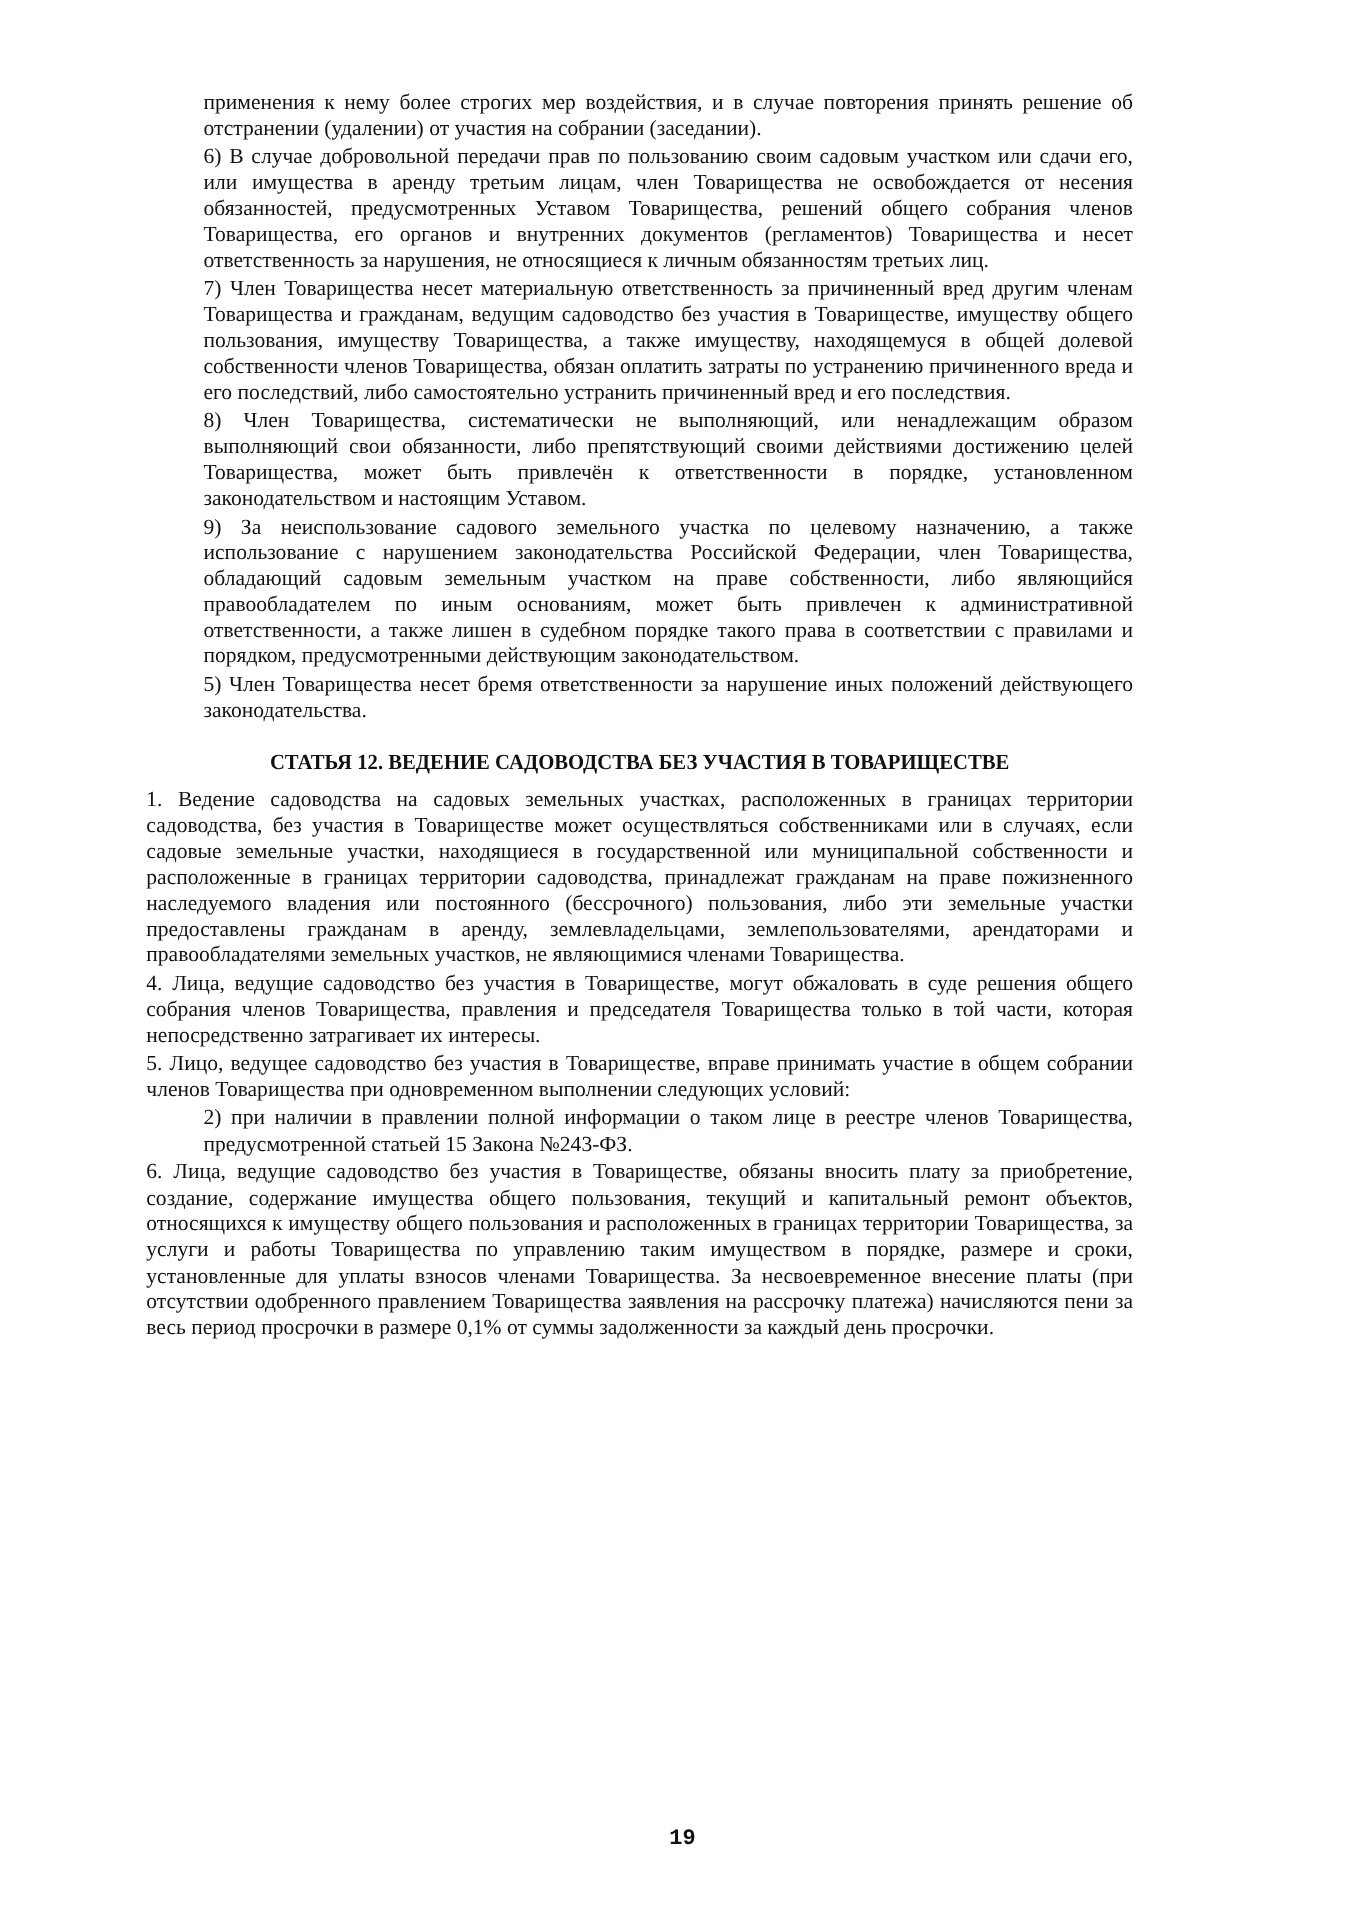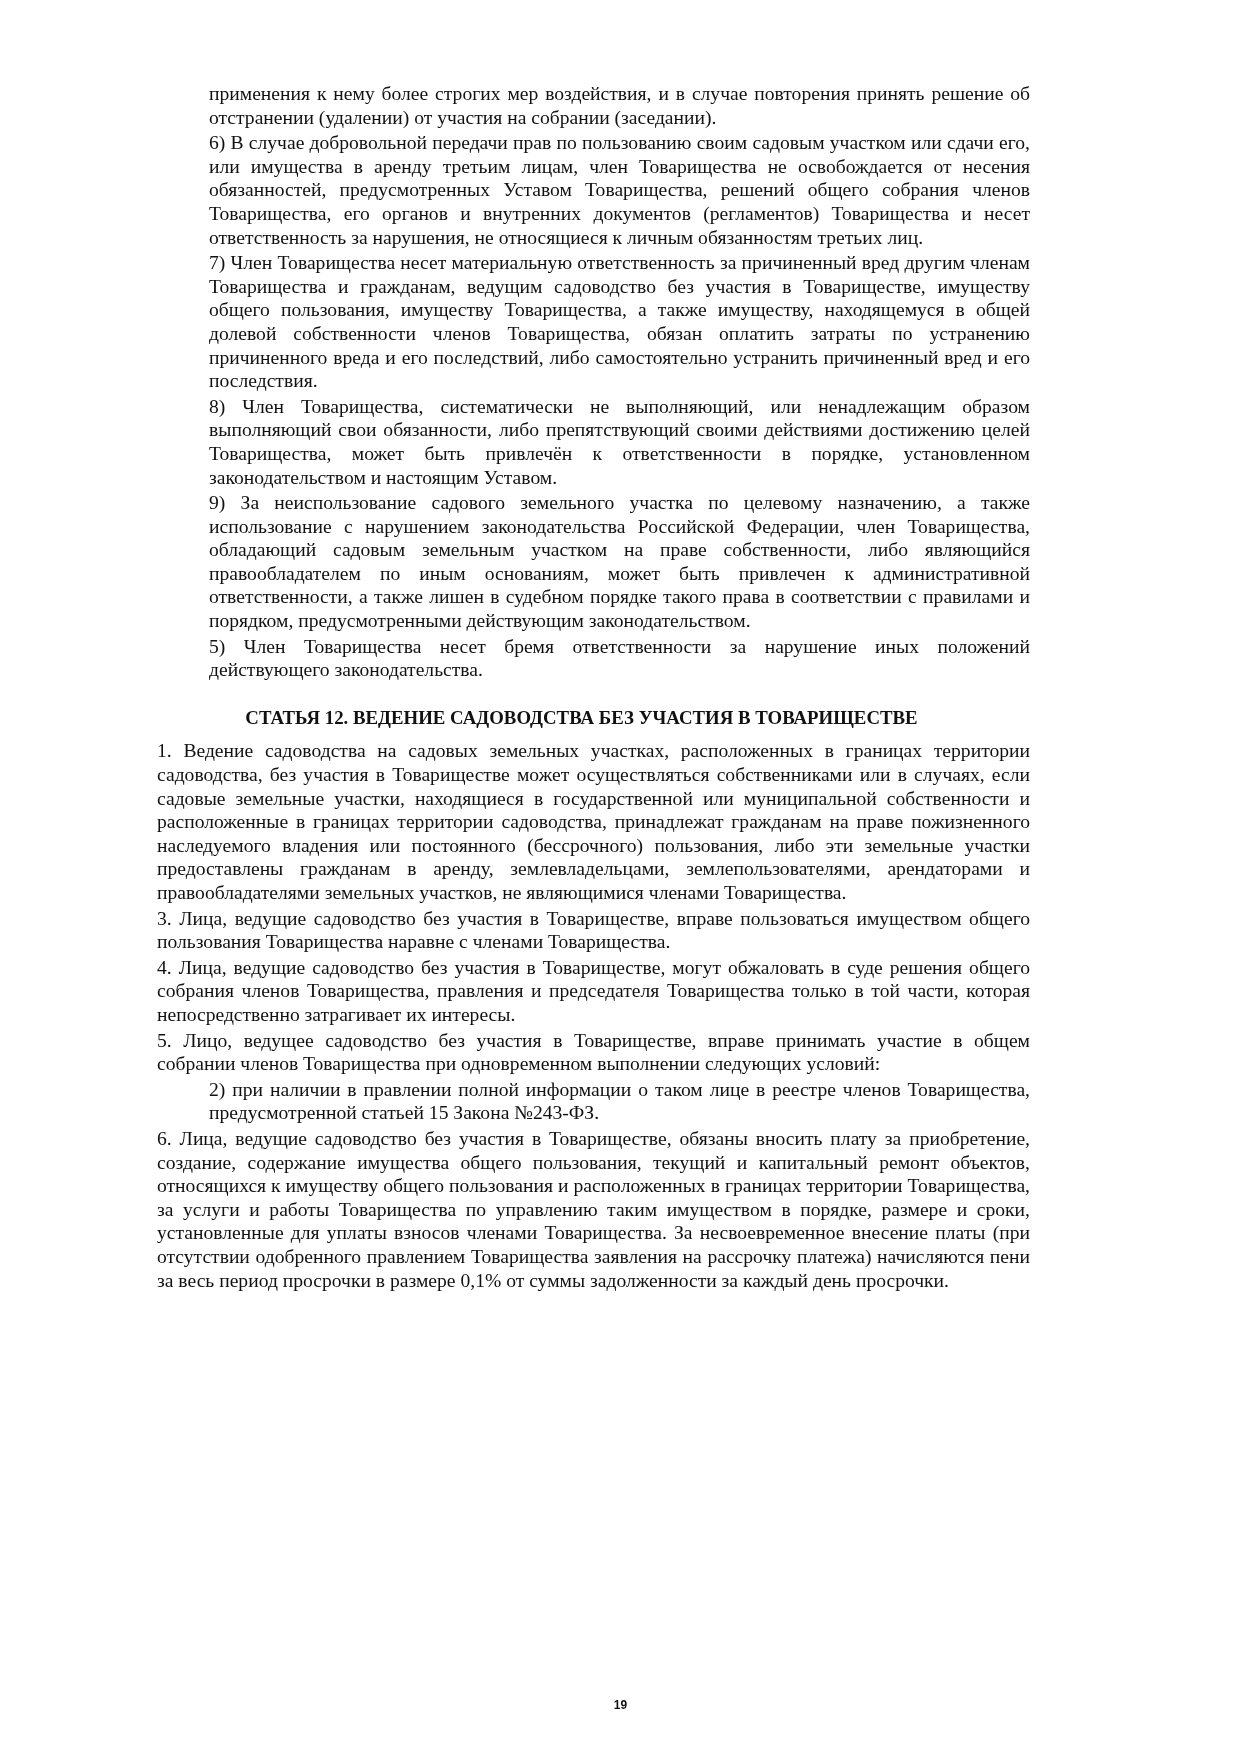--- a/index.html
+++ b/index.html
@@ -5,47 +5,46 @@
   html, body { margin: 0; padding: 0; background: #ffffff; }
   body { width: 1241px; height: 1755px; position: relative; overflow: hidden; }
   .page {
     position: absolute; left: 133px; top: 80px; width: 897px;
     font-family: "Liberation Serif", serif;
     font-size: 19.6px; line-height: 23.6px; color: #111;
     text-align: justify;
   }
   .para { margin: 0; }
   .para.ind { padding-left: 52px; }
-  .para.gap { margin-top: 2px; margin-left: 24px; }
+  .para.gap { margin-top: 2px; }
   .heading {
     font-family: "Liberation Serif", serif; font-weight: bold;
     font-size: 19.6px; text-align: center; margin: 24px 0 10px 0;
     letter-spacing: 0; transform: scaleX(0.96);
   }
   .pagenum {
-    position: absolute; left: 0; width: 1241px; top: 1698px;
-    text-align: center; font-family: Liberation Sans, sans-serif;
-    font-weight: bold; font-size: 12px; color: #111;
+    position: absolute; left: 0; width: 1241px; top: 1660px;
+    text-align: center; font-family: Liberation Mono, monospace;
+    font-weight: bold; font-size: 20px; color: #111;
   }
 </style>
 </head>
 <body>
 
 <div class="page">
   <div id="cont">
       <p class="para gap ind">применения к нему более строгих мер воздействия, и в случае повторения принять решение об отстранении (удалении) от участия на собрании (заседании).</p>
       <p class="para gap ind">6) В случае добровольной передачи прав по пользованию своим садовым участком или сдачи его, или имущества в аренду третьим лицам, член Товарищества не освобождается от несения обязанностей, предусмотренных Уставом Товарищества, решений общего собрания членов Товарищества, его органов и внутренних документов (регламентов) Товарищества и несет ответственность за нарушения, не относящиеся к личным обязанностям третьих лиц.</p>
       <p class="para gap ind">7) Член Товарищества несет материальную ответственность за причиненный вред другим членам Товарищества и гражданам, ведущим садоводство без участия в Товариществе, имуществу общего пользования, имуществу Товарищества, а также имуществу, находящемуся в общей долевой собственности членов Товарищества, обязан оплатить затраты по устранению причиненного вреда и его последствий, либо самостоятельно устранить причиненный вред и его последствия.</p>
       <p class="para gap ind">8) Член Товарищества, систематически не выполняющий, или ненадлежащим образом выполняющий свои обязанности, либо препятствующий своими действиями достижению целей Товарищества, может быть привлечён к ответственности в порядке, установленном законодательством и настоящим Уставом.</p>
       <p class="para gap ind">9) За неиспользование садового земельного участка по целевому назначению, а также использование с нарушением законодательства Российской Федерации, член Товарищества, обладающий садовым земельным участком на праве собственности, либо являющийся правообладателем по иным основаниям, может быть привлечен к административной ответственности, а также лишен в судебном порядке такого права в соответствии с правилами и порядком, предусмотренными действующим законодательством.</p>
       <p class="para gap ind">5) Член Товарищества несет бремя ответственности за нарушение иных положений действующего законодательства.</p>
     </div>
   <div class="heading">СТАТЬЯ 12.  ВЕДЕНИЕ САДОВОДСТВА БЕЗ УЧАСТИЯ В ТОВАРИЩЕСТВЕ</div>
   <div id="art">
       <p class="para gap">1. Ведение садоводства на садовых земельных участках, расположенных в границах территории садоводства, без участия в Товариществе может осуществляться собственниками или в случаях, если садовые земельные участки, находящиеся в государственной или муниципальной собственности и расположенные в границах территории садоводства, принадлежат гражданам на праве пожизненного наследуемого владения или постоянного (бессрочного) пользования, либо эти земельные участки предоставлены гражданам в аренду, землевладельцами, землепользователями, арендаторами и правообладателями земельных участков, не являющимися членами Товарищества.</p>
-      <p class="para gap">3. Лица, ведущие садоводство без участия в Товариществе, вправе пользоваться имуществом общего пользования Товарищества наравне с членами Товарищества.</p>
       <p class="para gap">4. Лица, ведущие садоводство без участия в Товариществе, могут обжаловать в суде решения общего собрания членов Товарищества, правления и председателя Товарищества только в той части, которая непосредственно затрагивает их интересы.</p>
       <p class="para gap">5. Лицо, ведущее садоводство без участия в Товариществе, вправе принимать участие в общем собрании членов Товарищества при одновременном выполнении следующих условий:</p>
       <p class="para gap ind">2) при наличии в правлении полной информации о таком лице в реестре членов Товарищества, предусмотренной статьей 15 Закона №243-ФЗ.</p>
       <p class="para gap">6. Лица, ведущие садоводство без участия в Товариществе, обязаны вносить плату за приобретение, создание, содержание имущества общего пользования, текущий и капитальный ремонт объектов, относящихся к имуществу общего пользования и расположенных в границах территории Товарищества, за услуги и работы Товарищества по управлению таким имуществом в порядке, размере и сроки, установленные для уплаты взносов членами Товарищества. За несвоевременное внесение платы (при отсутствии одобренного правлением Товарищества заявления на рассрочку платежа) начисляются пени за весь период просрочки в размере 0,1% от суммы задолженности за каждый день просрочки.</p>
     </div>
 </div>
 <div class="pagenum">19</div>
 
 </body></html>

